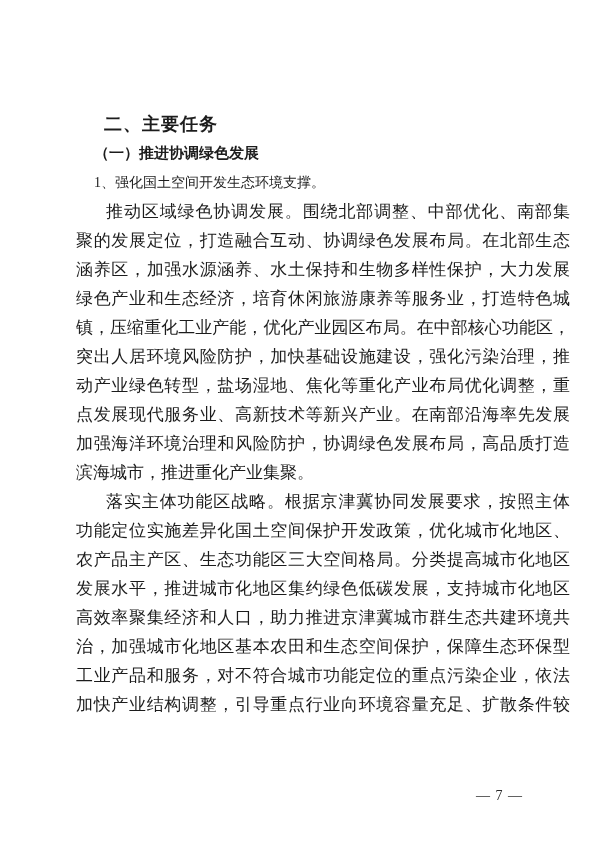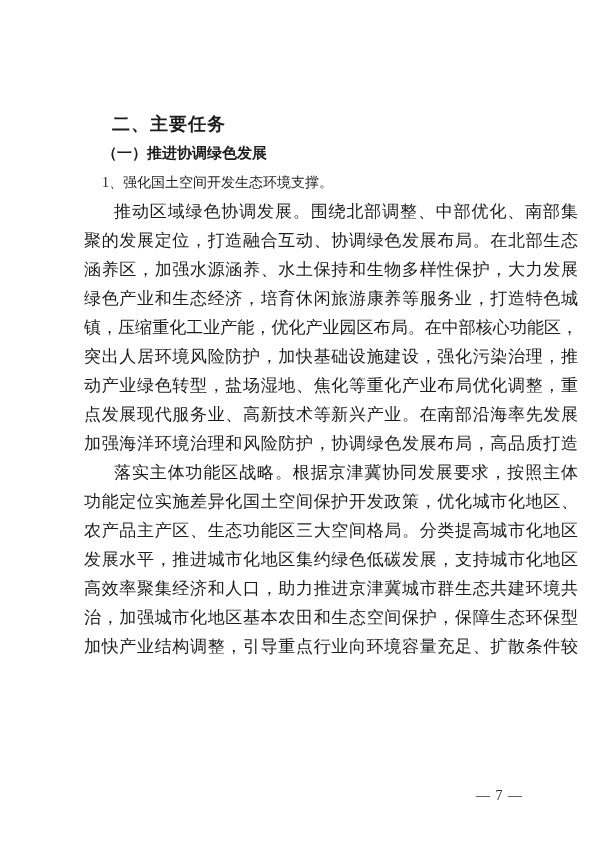--- a/index.html
+++ b/index.html
@@ -11,21 +11,21 @@
     position: relative;
     width: 600px;
     height: 848px;
     background: #ffffff;
     overflow: hidden;
     font-family: "Liberation Serif", serif;
     color: #1c1c1c;
   }
   .content {
     position: absolute;
-    left: 84px;
+    left: 76px;
     top: 110px;
     width: 494px;
   }
   .h1 {
     margin: 0;
     height: 29px;
     line-height: 29px;
     padding-left: 28px;
     font-family: "Liberation Sans", sans-serif;
     font-weight: bold;
@@ -96,28 +96,30 @@
     <div class="para">
       <div class="line fill indent">推动区域绿色协调发展。围绕北部调整、中部优化、南部集</div>
       <div class="line fill">聚的发展定位，打造融合互动、协调绿色发展布局。在北部生态</div>
       <div class="line fill">涵养区，加强水源涵养、水土保持和生物多样性保护，大力发展</div>
       <div class="line fill">绿色产业和生态经济，培育休闲旅游康养等服务业，打造特色城</div>
       <div class="line fill">镇，压缩重化工业产能，优化产业园区布局。在中部核心功能区，</div>
       <div class="line fill">突出人居环境风险防护，加快基础设施建设，强化污染治理，推</div>
       <div class="line fill">动产业绿色转型，盐场湿地、焦化等重化产业布局优化调整，重</div>
       <div class="line fill">点发展现代服务业、高新技术等新兴产业。在南部沿海率先发展</div>
       <div class="line fill">加强海洋环境治理和风险防护，协调绿色发展布局，高品质打造</div>
+      <div class="line">滨海城市，推进重化产业集聚。</div>
     </div>
 
     <div class="para">
       <div class="line fill indent">落实主体功能区战略。根据京津冀协同发展要求，按照主体</div>
       <div class="line fill">功能定位实施差异化国土空间保护开发政策，优化城市化地区、</div>
       <div class="line fill">农产品主产区、生态功能区三大空间格局。分类提高城市化地区</div>
       <div class="line fill">发展水平，推进城市化地区集约绿色低碳发展，支持城市化地区</div>
       <div class="line fill">高效率聚集经济和人口，助力推进京津冀城市群生态共建环境共</div>
       <div class="line fill">治，加强城市化地区基本农田和生态空间保护，保障生态环保型</div>
+      <div class="line fill">工业产品和服务，对不符合城市功能定位的重点污染企业，依法</div>
       <div class="line fill">加快产业结构调整，引导重点行业向环境容量充足、扩散条件较</div>
     </div>
 
   </div>
 
   <div class="page-number">— 7 —</div>
 </div>
 
 </body></html>

